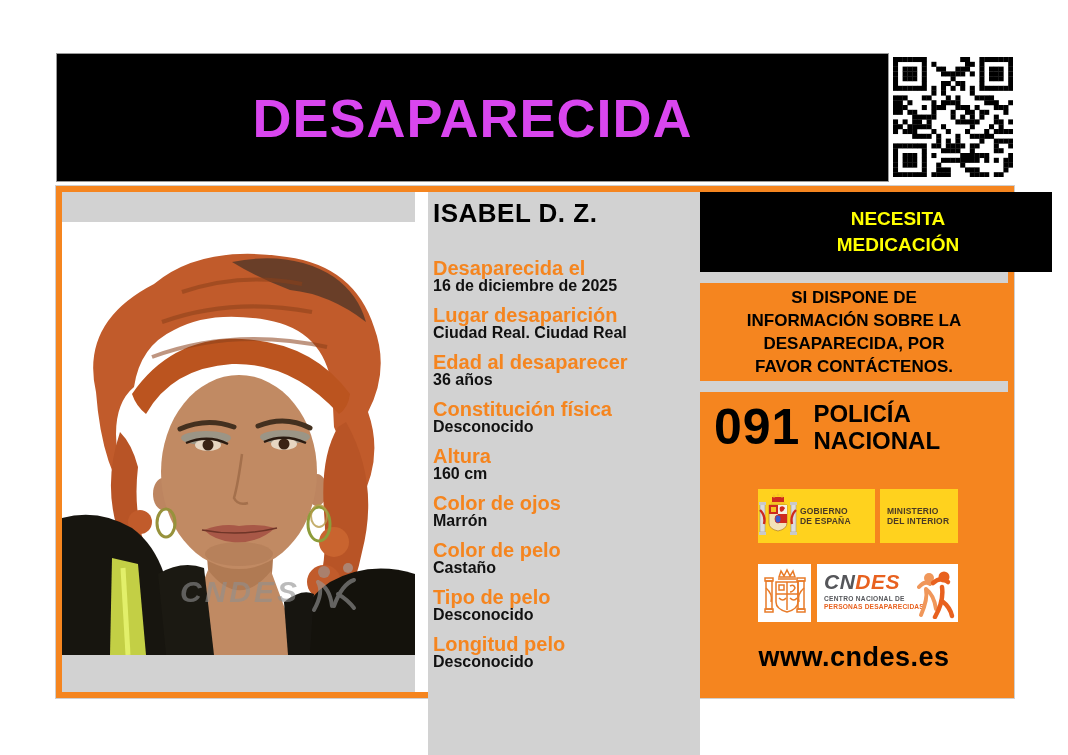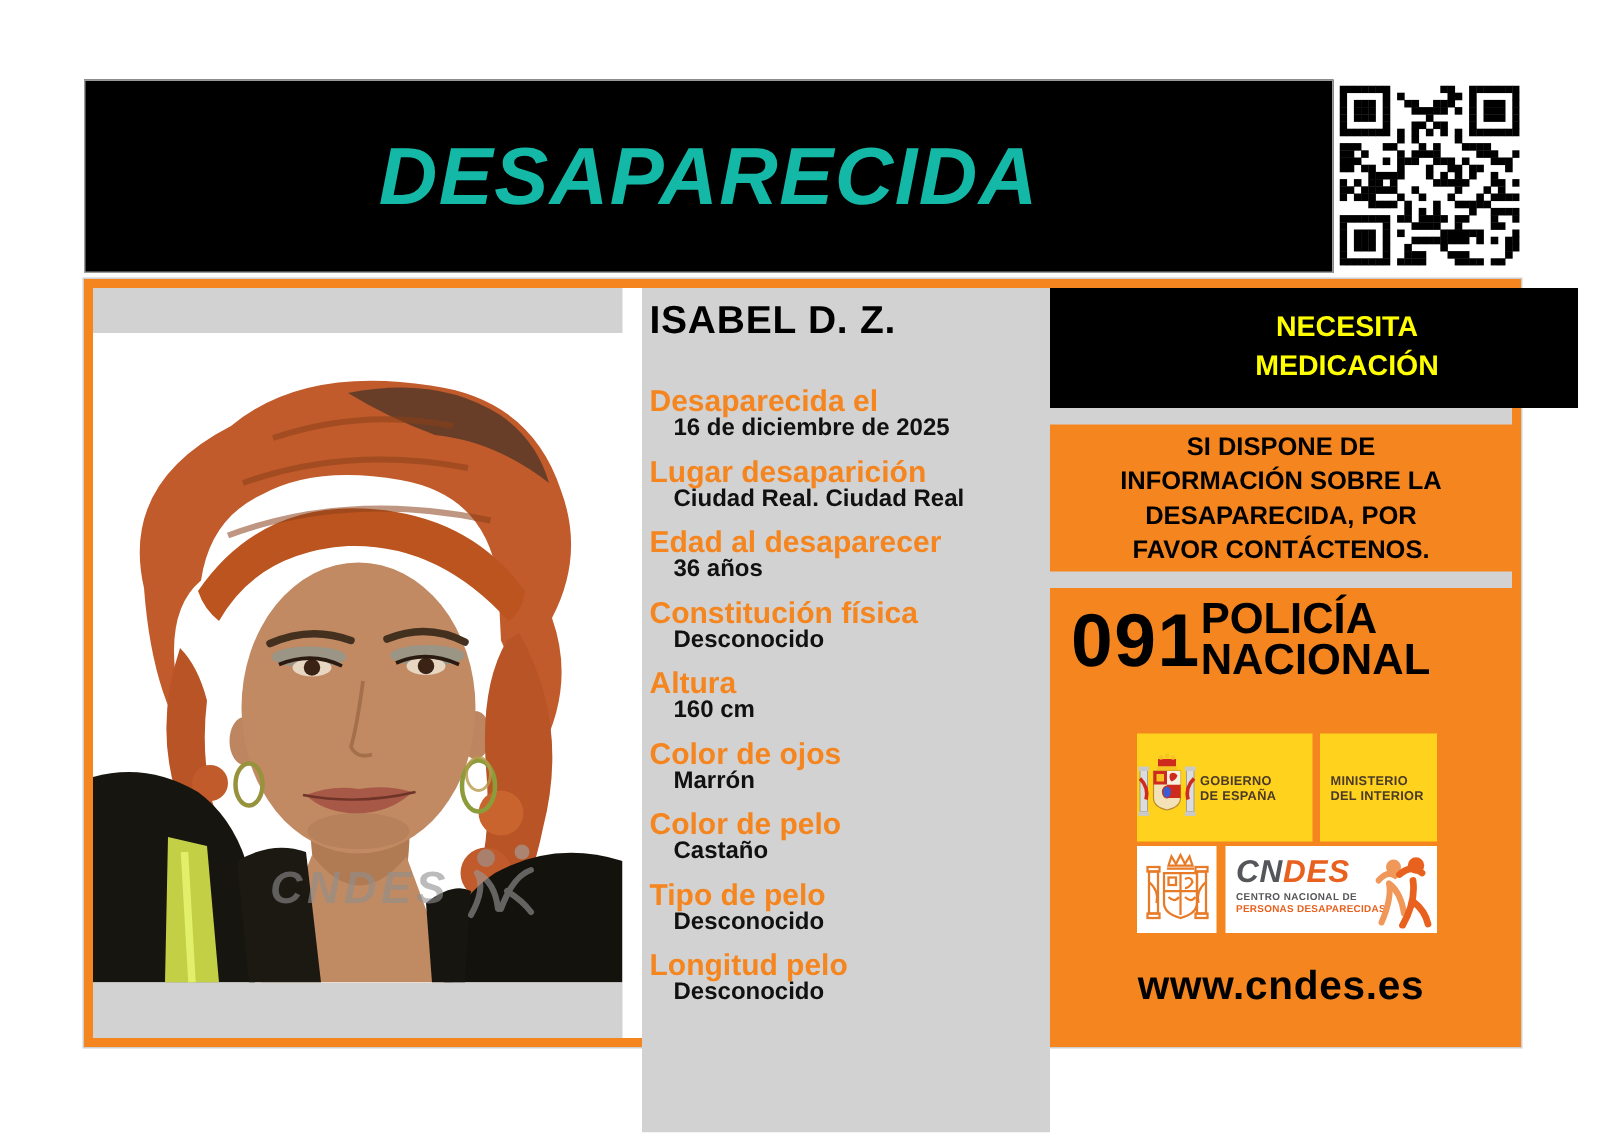--- a/index.html
+++ b/index.html
@@ -2,57 +2,57 @@
 <html><head>
 <meta charset="utf-8">
 <style>
   html,body{margin:0;padding:0;background:#ffffff;}
   body{font-family:"Liberation Sans",sans-serif;font-weight:bold;}
   #poster{position:relative;width:1068px;height:755px;background:#fff;overflow:hidden;}
 
   
   .banner{position:absolute;left:56px;top:53px;width:831px;height:127px;
     background:#000;border:1px solid #9a9a9a;display:flex;align-items:center;justify-content:center;}
-  .banner span{color:#14b8a6;font-size:54px;letter-spacing:1px;font-style:italic;}
+  .banner span{color:#d946ef;font-size:54px;letter-spacing:1px;}
 
   
   .qr{position:absolute;left:893px;top:57px;width:120px;height:120px;background:#fff;}
 
   
   .card{position:absolute;left:56px;top:186px;width:946px;height:500px;
     border:6px solid #F5851F;background:#ffffff;box-shadow:0 0 0 1px #cfcfcf;}
   .gray{background:#D2D2D2;}
 
   .photo-band-top{position:absolute;left:0;top:0;width:353px;height:30px;}
   .photo-area{position:absolute;left:0;top:30px;width:353px;height:433px;background:#fff;}
   .photo-band-bottom{position:absolute;left:0;top:463px;width:353px;height:37px;}
 
   
   .info{position:absolute;left:366px;top:0;width:272px;height:588px;padding:6px 8px 0 5px;box-sizing:border-box;}
   .info h1{margin:0 0 31px 0;font-size:26px;line-height:30px;color:#000;letter-spacing:.5px;}
   .fgroup{margin:0 0 11px 0;}
   .flabel{color:#F5851F;font-size:20px;line-height:18px;}
-  .fvalue{color:#111;font-size:16px;line-height:18px;margin-left:16px;}
+  .fvalue{color:#111;font-size:16px;line-height:18px;}
 
   
   .rightcol{position:absolute;left:638px;top:0;width:308px;height:500px;background:#D2D2D2;}
   .alertbox{position:absolute;left:0;top:0;width:308px;height:80px;background:#000;
     display:flex;flex-direction:column;align-items:center;justify-content:center;padding-left:44px;}
   .alertbox div{color:#ffff00;font-size:19px;line-height:26px;text-align:center;}
   .contactbox{position:absolute;left:0;top:91px;width:308px;height:98px;background:#F5851F;
     display:flex;flex-direction:column;align-items:center;justify-content:center;}
   .contactbox div{color:#000;font-size:17px;line-height:23px;text-align:center;}
   .mainbox{position:absolute;left:0;top:200px;width:308px;height:300px;background:#F5851F;}
 
   .phone-row{position:absolute;left:14px;top:8px;display:flex;align-items:center;}
   .phone{font-size:50px;line-height:52px;color:#000;letter-spacing:1px;}
-  .pname{font-size:29px;line-height:27px;color:#000;}
+  .pname{margin-left:13px;font-size:24px;line-height:27px;color:#000;}
 
   .govband{position:absolute;left:58px;top:97px;width:200px;height:62px;display:flex;gap:5px;}
-  .govbox{background:#FFD21E;height:72px;display:flex;align-items:center;}
+  .govbox{background:#FFD21E;height:54px;display:flex;align-items:center;}
   .govbox.b1{width:117px;}
   .govbox.b2{width:78px;}
   .govtext{font-size:8.5px;line-height:10px;color:#4a3a26;letter-spacing:.2px;}
   .b1 .govtext{margin-left:2px;}
   .b2 .govtext{margin-left:7px;}
 
   .logosrow{position:absolute;left:58px;top:172px;display:flex;gap:6px;}
   .whitebox{background:#fff;height:58px;display:flex;align-items:center;justify-content:center;}
   .wb1{width:53px;}
   .wb2{width:141px;position:relative;}

